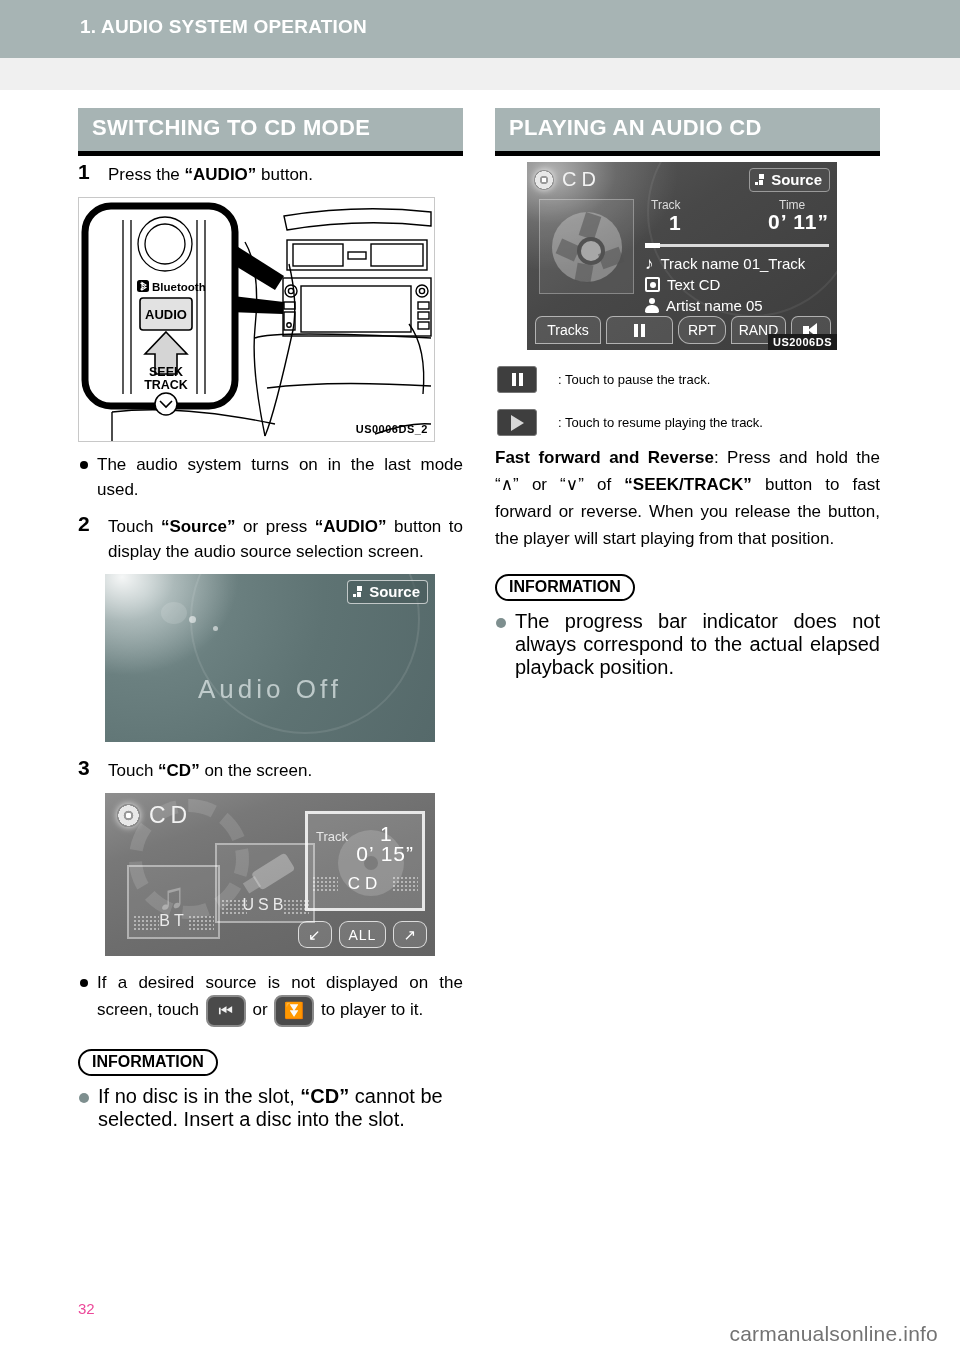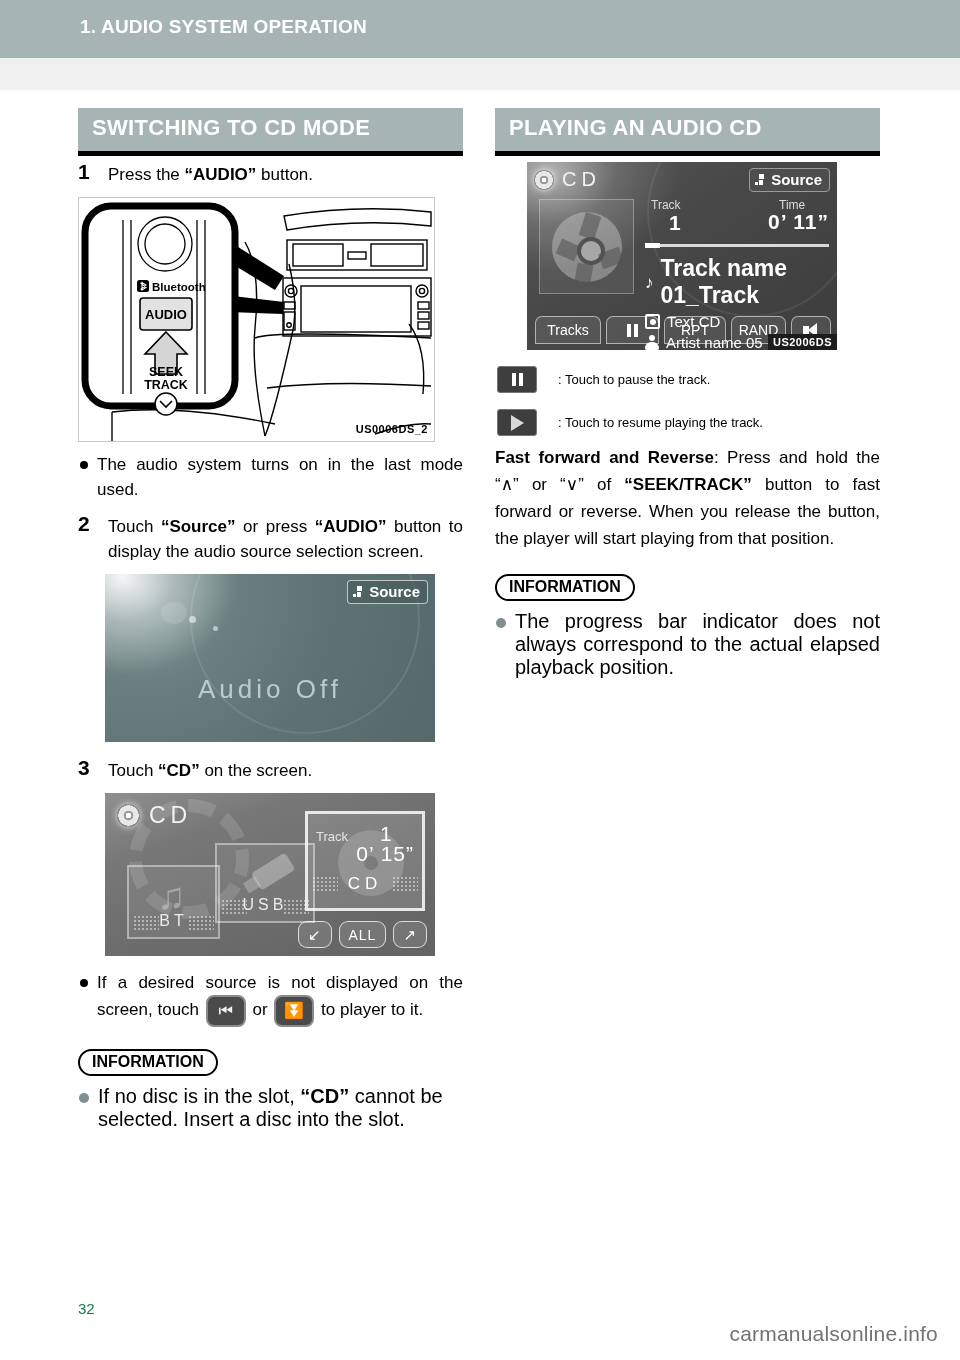--- a/index.html
+++ b/index.html
@@ -235,42 +235,42 @@
   .meta-row1 { position: relative; height: 44px; }
   .m-track-lbl { position: absolute; left: 6px; top: 0; font-size: 12px; color: #dcdcdc; }
   .m-time-lbl  { position: absolute; left: 134px; top: 0; font-size: 12px; color: #dcdcdc; }
   .m-track-val { position: absolute; left: 24px; top: 13px; font-size: 21px; color: #fff; font-weight: 600; }
   .m-time-val  { position: absolute; right: 0px; top: 12px; font-size: 21px; color: #fff; font-weight: 600; letter-spacing: 1px; }
   .progress {
     position: relative; height: 3px; background: rgba(235,235,235,.9); margin: 2px 0 8px 0;
   }
   .progress-fill { position: absolute; left: 0; top: -1px; height: 5px; width: 8%; background: #fff; }
   .meta-line { display: flex; align-items: center; gap: 7px; margin-bottom: 4px; }
-  .meta-line.big .mt { font-size: 23px; font-weight: 700; color: #fff; }
+  .meta-line.big .mt { font-size: 15px; font-weight: 400; color: #fff; }
   .mt { font-size: 15px; color: #fff; }
   .ico-note { font-size: 17px; color: #fff; line-height: 1; }
   .ico-textcd {
     width: 15px; height: 15px; border: 2px solid #fff; border-radius: 2px;
     display: flex; align-items: center; justify-content: center;
   }
   .ico-textcd::after { content:""; width:6px; height:6px; border-radius:50%; background:#fff; }
   .ico-person { width: 14px; height: 15px; position: relative; }
   .ico-person::before { content:""; position:absolute; left:4px; top:0; width:6px; height:6px; border-radius:50%; background:#fff; }
   .ico-person::after  { content:""; position:absolute; left:0px; top:7px; width:14px; height:8px; border-radius:7px 7px 2px 2px; background:#fff; }
 
   .btn-row { position: absolute; left: 8px; right: 6px; bottom: 6px; display: flex; align-items: flex-end; gap: 5px; }
   .sbtn {
     border: 1px solid rgba(255,255,255,.55); border-radius: 7px 7px 0 0;
     background: rgba(255,255,255,.09); height: 28px;
     display: flex; align-items: center; justify-content: center;
     font-size: 14px; color: #fff; padding: 0 8px;
   }
   .sbtn-tracks { width: 66px; }
   .sbtn-play { flex: 1 1 auto; }
-  .sbtn-rpt { width: 62px; }
+  .sbtn-rpt { width: 48px; border-radius: 12px; }
   .sbtn-rand { width: 55px; }
   .sbtn-vol { width: 40px; }
   .pause-glyph { display: inline-flex; gap: 3px; }
   .pause-glyph i { width: 4px; height: 13px; background: #fff; display: block; }
   .spk-glyph { position: relative; width: 17px; height: 14px; }
   .spk-glyph::before {
     content:""; position:absolute; left:0; top:3px; width:6px; height:8px; background:#fff;
   }
   .spk-glyph::after {
     content:""; position:absolute; left:5px; top:0; width:0; height:0;
@@ -289,21 +289,21 @@
     width: 0; height: 0; border-top: 8px solid transparent;
     border-bottom: 8px solid transparent; border-left: 13px solid #d8d8d8;
   }
   .arrow-white { color: #f2f2f2; font-size: 16px; line-height: 1; }
 
   .glyph-line { display: flex; align-items: center; gap: 6px; margin: 16px 0 4px 0; }
   .glyph-line .gt { font-size: 13px; color: #000; margin-left: 13px; }
 
   
   .page-num {
-    position: absolute; left: 78px; top: 1300px; font-size: 15px; color: #15803d;
+    position: absolute; left: 78px; top: 1300px; font-size: 15px; color: #ec4899;
   }
   .watermark {
     position: absolute; right: 22px; top: 1322px;
     font-size: 21px; color: #737373; letter-spacing: .2px;
   }
 </style>
 </head>
 <body>
 
 <div class="page">

